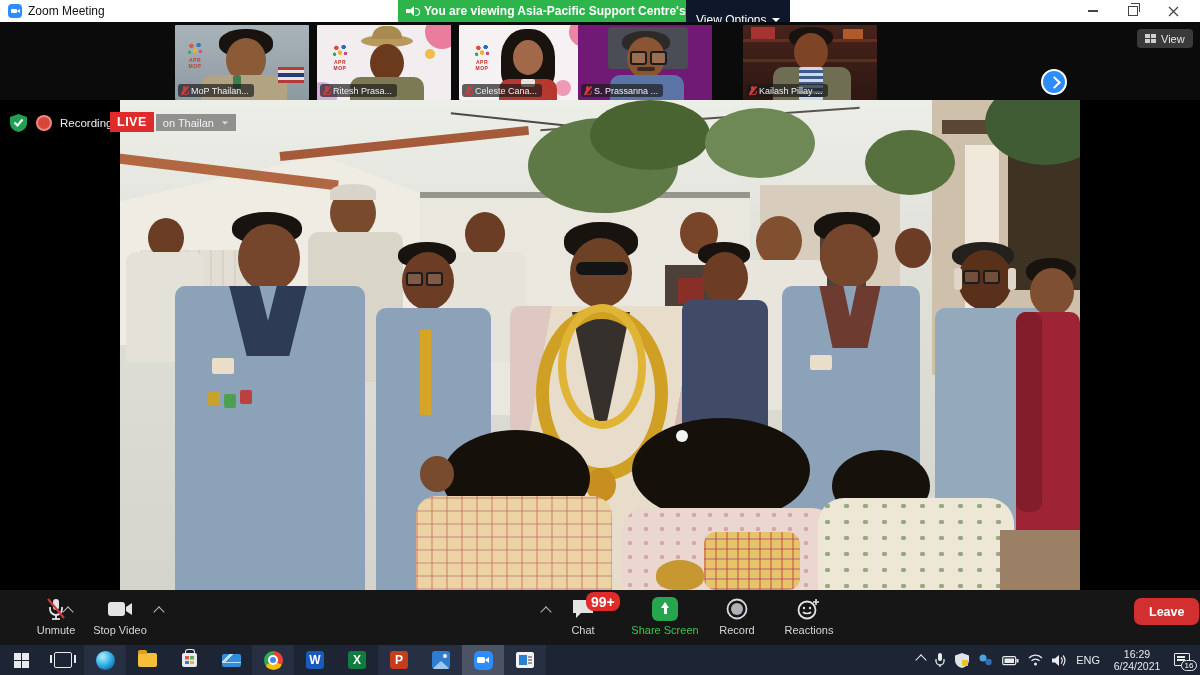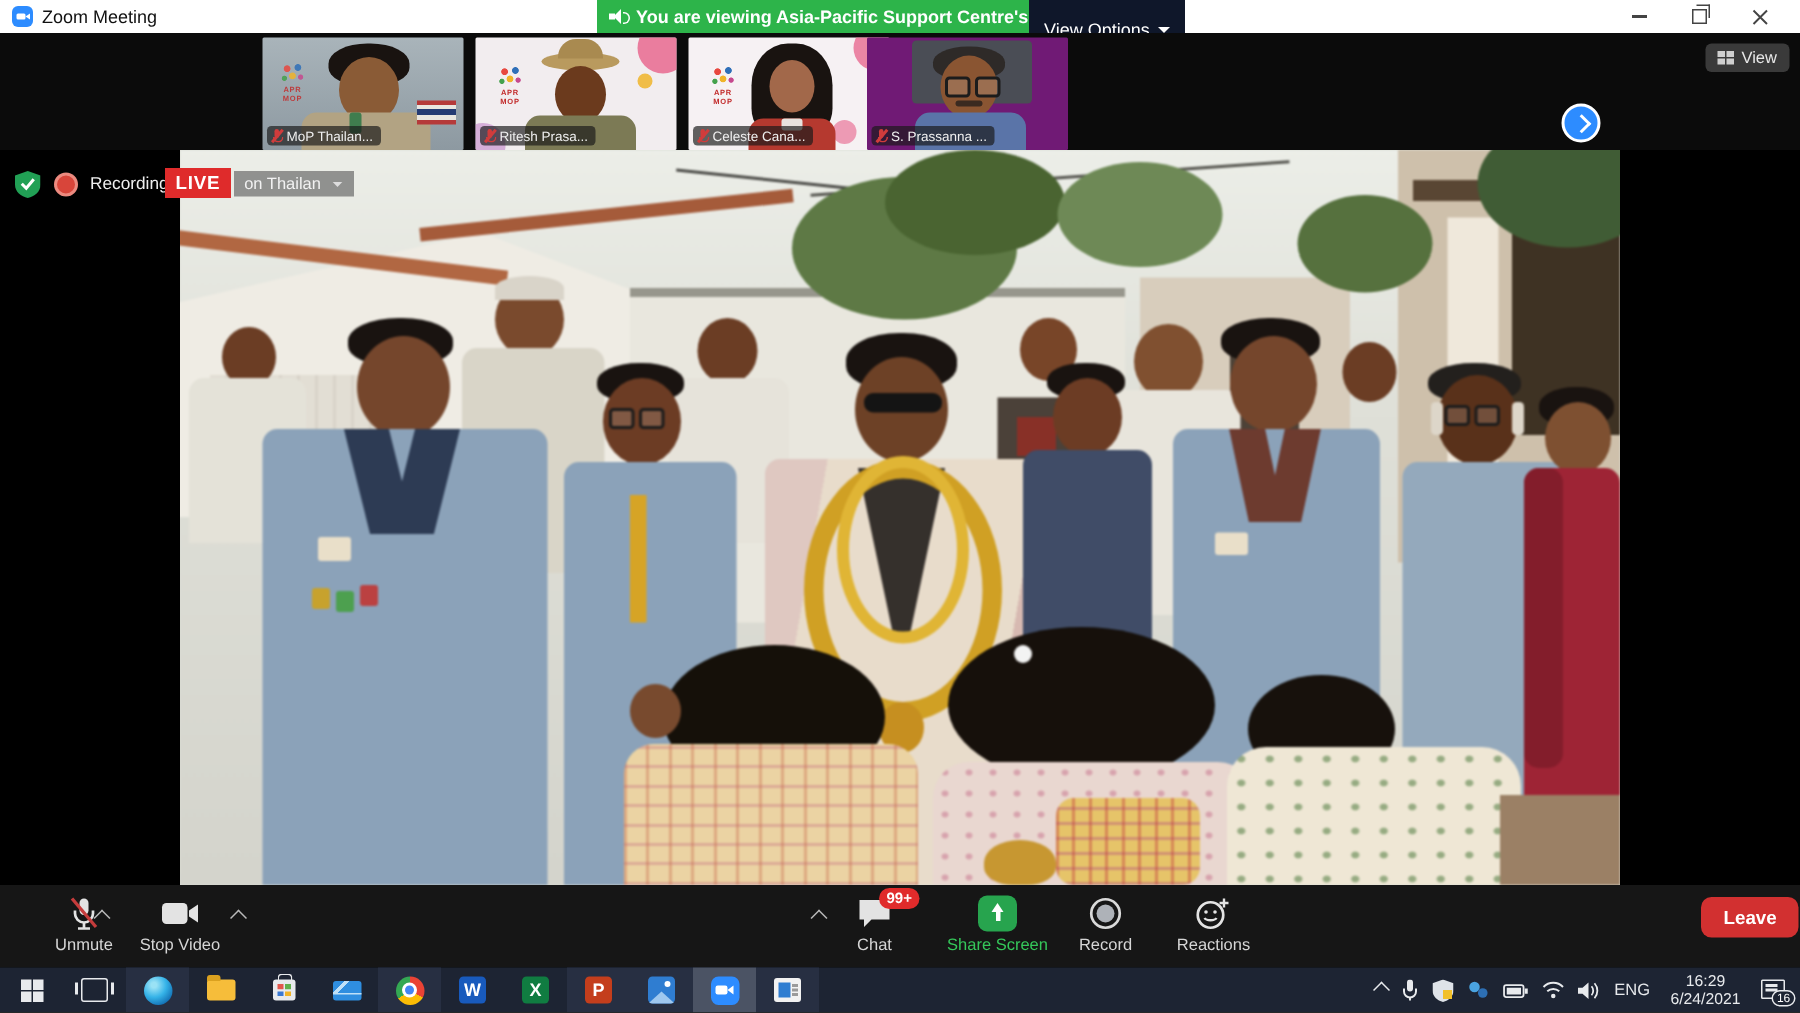--- a/index.html
+++ b/index.html
@@ -77,21 +77,21 @@
   .livetarget{background:rgba(110,110,110,.72);color:#f2f2f2;font-size:11px;height:17px;display:flex;align-items:center;padding:0 7px;margin-left:2px;margin-top:1px;}
   .livetarget .caret-down{border-top-color:#ddd;margin-left:7px;transform:scale(.8);}
 
   
   .toolbar{position:absolute;left:0;top:590px;width:1200px;height:55px;background:#161616;}
   .ctrl{position:absolute;top:6px;width:80px;display:flex;flex-direction:column;align-items:center;color:#d6d6d6;font-size:11px;}
   .ctrl .ic{height:26px;display:flex;align-items:center;justify-content:center;}
   .ctrl .lb{margin-top:2px;white-space:nowrap;}
   .chevup{position:absolute;width:7px;height:7px;border-left:1.5px solid #b9b9b9;border-top:1.5px solid #b9b9b9;transform:rotate(45deg);}
   .cnt{color:#fff;font-size:12px;margin-left:5px;}
-  .badge{position:absolute;background:#e02b2b;color:#fff;font-size:10px;font-weight:bold;border-radius:8px;padding:1.5px 5px;}
+  .badge{position:absolute;background:#e02b2b;color:#fff;font-size:14px;font-weight:bold;border-radius:8px;padding:1.5px 5px;}
   .sharebox{width:26px;height:24px;border-radius:6px;background:#27a44e;position:relative;}
   .sharebox .arrow{position:absolute;left:8.5px;top:5px;width:0;height:0;border-left:4.5px solid transparent;border-right:4.5px solid transparent;border-bottom:6px solid #fff;}
   .sharebox .stem{position:absolute;left:11.5px;top:9px;width:3px;height:8px;background:#fff;}
   .leavebtn{position:absolute;left:1134px;top:8px;height:27px;background:#d23030;border-radius:7px;color:#fff;font-size:12.5px;font-weight:bold;display:flex;align-items:center;padding:0 15px;}
 
   
   .taskbar{position:absolute;left:0;top:645px;width:1200px;height:30px;background:#1d2433;display:flex;align-items:stretch;}
   .tb-cell{width:42px;display:flex;align-items:center;justify-content:center;flex:0 0 auto;}
   .tb-open{background:#272f42;}
   .tb-active{background:#4b5364;}
@@ -256,20 +256,38 @@
       <div class="namepill">
         <span class="micoff-s">
             <i class="b"></i>
             <i class="st"></i>
             <i class="sl"></i>
           </span>
         <span class="nm">S. Prassanna ...</span>
       </div>
     </div>
 
+    <div class="thumb" style="left:743px;background:linear-gradient(#46231b,#2e1712);">
+      <div class="sp" style="left:0;top:14px;width:134px;height:3px;background:#6e3326;opacity:.8;"></div>
+      <div class="sp" style="left:0;top:34px;width:134px;height:3px;background:#6e3326;opacity:.7;"></div>
+      <div class="sp" style="left:8px;top:2px;width:24px;height:12px;background:#a83232;"></div>
+      <div class="sp" style="left:100px;top:4px;width:20px;height:10px;background:#b05a2a;"></div>
+      <div class="hairblob" style="left:46px;top:2px;width:44px;height:20px;"></div>
+      <div class="head" style="left:51px;top:8px;width:34px;height:38px;background:#7d4526;"></div>
+      <div class="torso" style="left:30px;top:42px;width:78px;height:36px;background:#6f6d52;"></div>
+      <div class="sp" style="left:56px;top:42px;width:24px;height:34px;background:repeating-linear-gradient(180deg,#cfd8e4 0 3px,#3c5a8c 3px 6px);border-radius:3px;"></div>
+      <div class="namepill">
+        <span class="micoff-s">
+            <i class="b"></i>
+            <i class="st"></i>
+            <i class="sl"></i>
+          </span>
+        <span class="nm">Kailash Pillay ...</span>
+      </div>
+    </div>
 
 
     <div class="nextbtn">
         <span class="ch"></span>
       </div>
     <div class="viewbtn">
       <span class="grid"></span>
       <span class="lbl">View</span>
     </div>
   </div>

